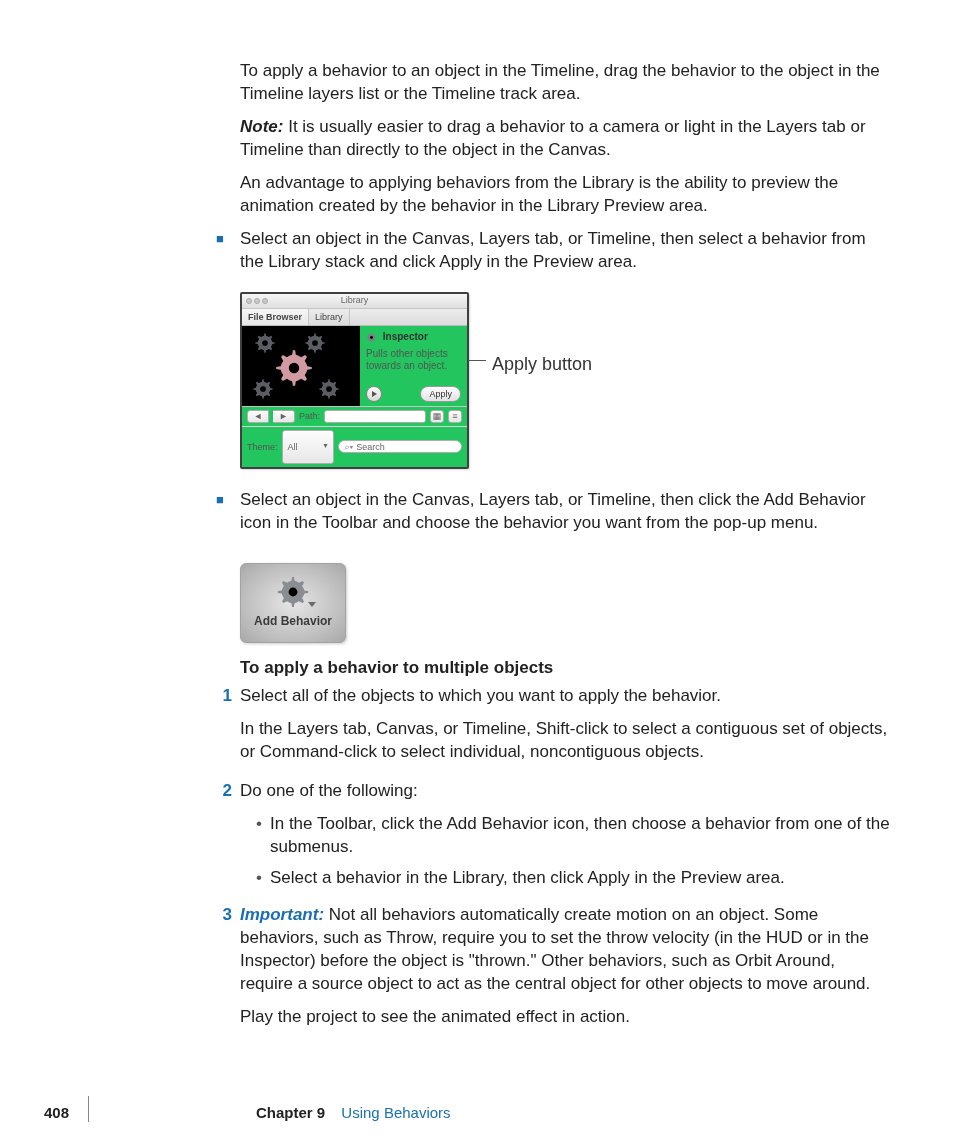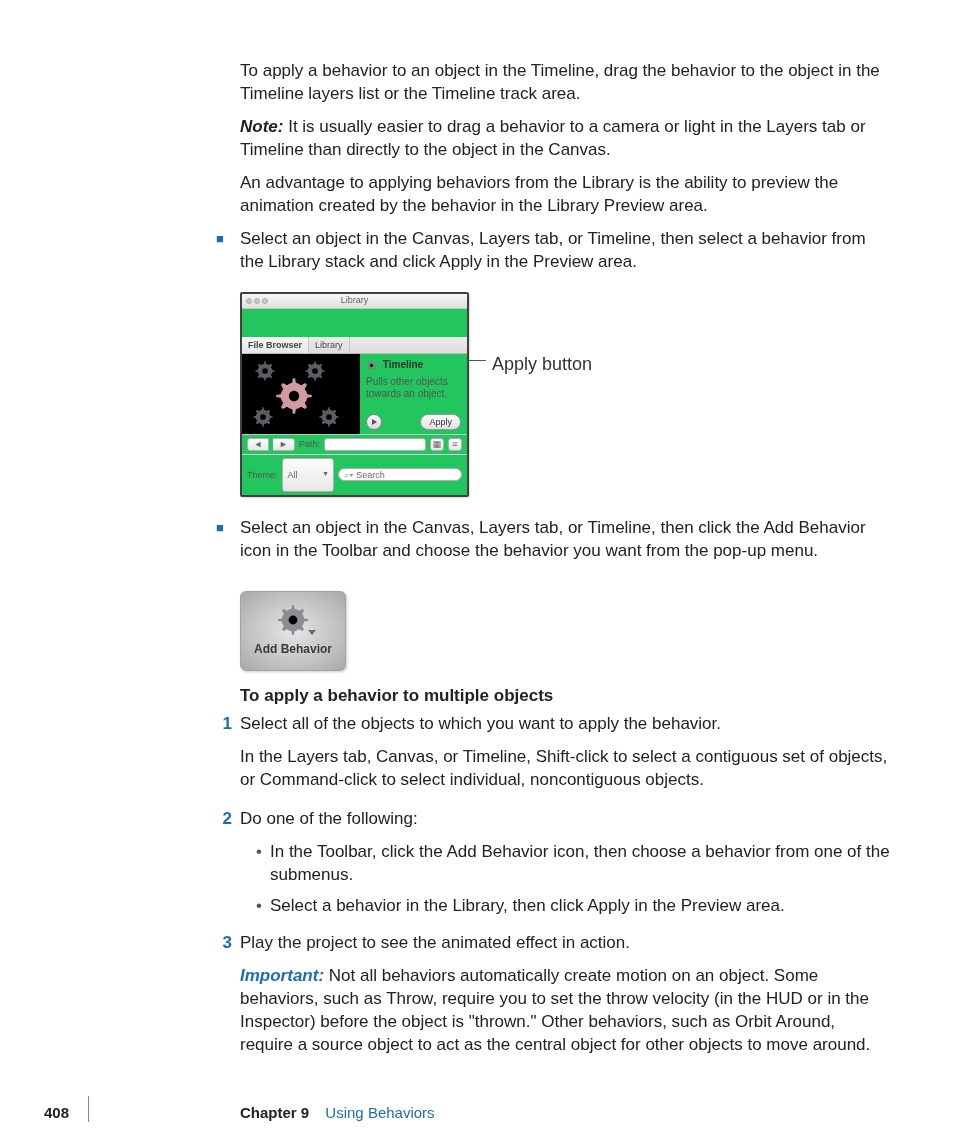--- a/index.html
+++ b/index.html
@@ -114,21 +114,20 @@
   }
   .lp-dots span {
     width: 6px; height: 6px; border-radius: 50%;
     background: #c9c9c9; border: 1px solid #aaa;
     box-sizing: border-box;
   }
   .lp-tabs {
     display: flex;
     background: linear-gradient(#ececec,#dcdcdc);
     border-bottom: 1px solid #bbb;
-    margin-top: 28px;
   }
   .lp-tab {
     padding: 2px 6px;
     border-right: 1px solid #c6c6c6;
     font-size: 9px;
   }
   .lp-tab.active {
     background: linear-gradient(#f7f7f7,#e7e7e7);
     font-weight: 600;
   }
@@ -280,21 +279,21 @@
     top: -7px;
   }
   .page-number {
     position: absolute;
     left: 44px;
     font-weight: 700;
     font-size: 15px;
   }
   .chapter {
     position: absolute;
-    left: 240px;
+    left: 256px;
     font-size: 15px;
   }
   .chapter .chnum { font-weight: 700; margin-right: 12px; }
   .chapter .chtitle { color: #1a6fb3; }
 </style>
 </head>
 <body>
 
 <svg width="0" height="0" style="position:absolute">
   <defs>
@@ -367,21 +366,21 @@
                     </svg>
                 </div>
               </div>
               <div class="lp-side">
                 <div>
                   <span class="mini-gear">
                     <svg viewBox="0 0 106 108" width="11" height="11">
                         <use href="#gear-shape" fill="#7c7f85"></use>
                       </svg>
                   </span>
-                  <span class="lp-side-title">Timeline</span>
+                  <span class="lp-side-title">Inspector</span>
                 </div>
                 <div class="lp-side-desc">Pulls other objects towards an object.</div>
                 <div class="lp-play"></div>
                 <div class="lp-apply">Apply</div>
               </div>
             </div>
             <div class="lp-row">
               <div class="lp-btn nav">◄</div>
               <div class="lp-btn nav">►</div>
               <span class="lp-lbl">Path:</span>
@@ -445,24 +444,24 @@
         <div class="sub-bullet">
           <div class="dot">•</div>
           <div>Select a behavior in the Library, then click Apply in the Preview area.</div>
         </div>
       </div>
     </div>
 
     <div class="numstep-row">
       <div class="numstep-marker">3</div>
       <div class="numstep-body">
-        <p>Play the project to see the animated effect in action.</p>
         <p>
           <span class="important-label">Important:</span><span> Not all behaviors automatically create motion on an object. Some behaviors, such as Throw, require you to set the throw velocity (in the HUD or in the Inspector) before the object is "thrown." Other behaviors, such as Orbit Around, require a source object to act as the central object for other objects to move around.</span>
         </p>
+        <p>Play the project to see the animated effect in action.</p>
       </div>
     </div>
 
   </div>
 
   <div class="footer">
     <div class="footer-line"></div>
     <div class="page-number">408</div>
     <div class="chapter">
       <span class="chnum">Chapter 9</span>

